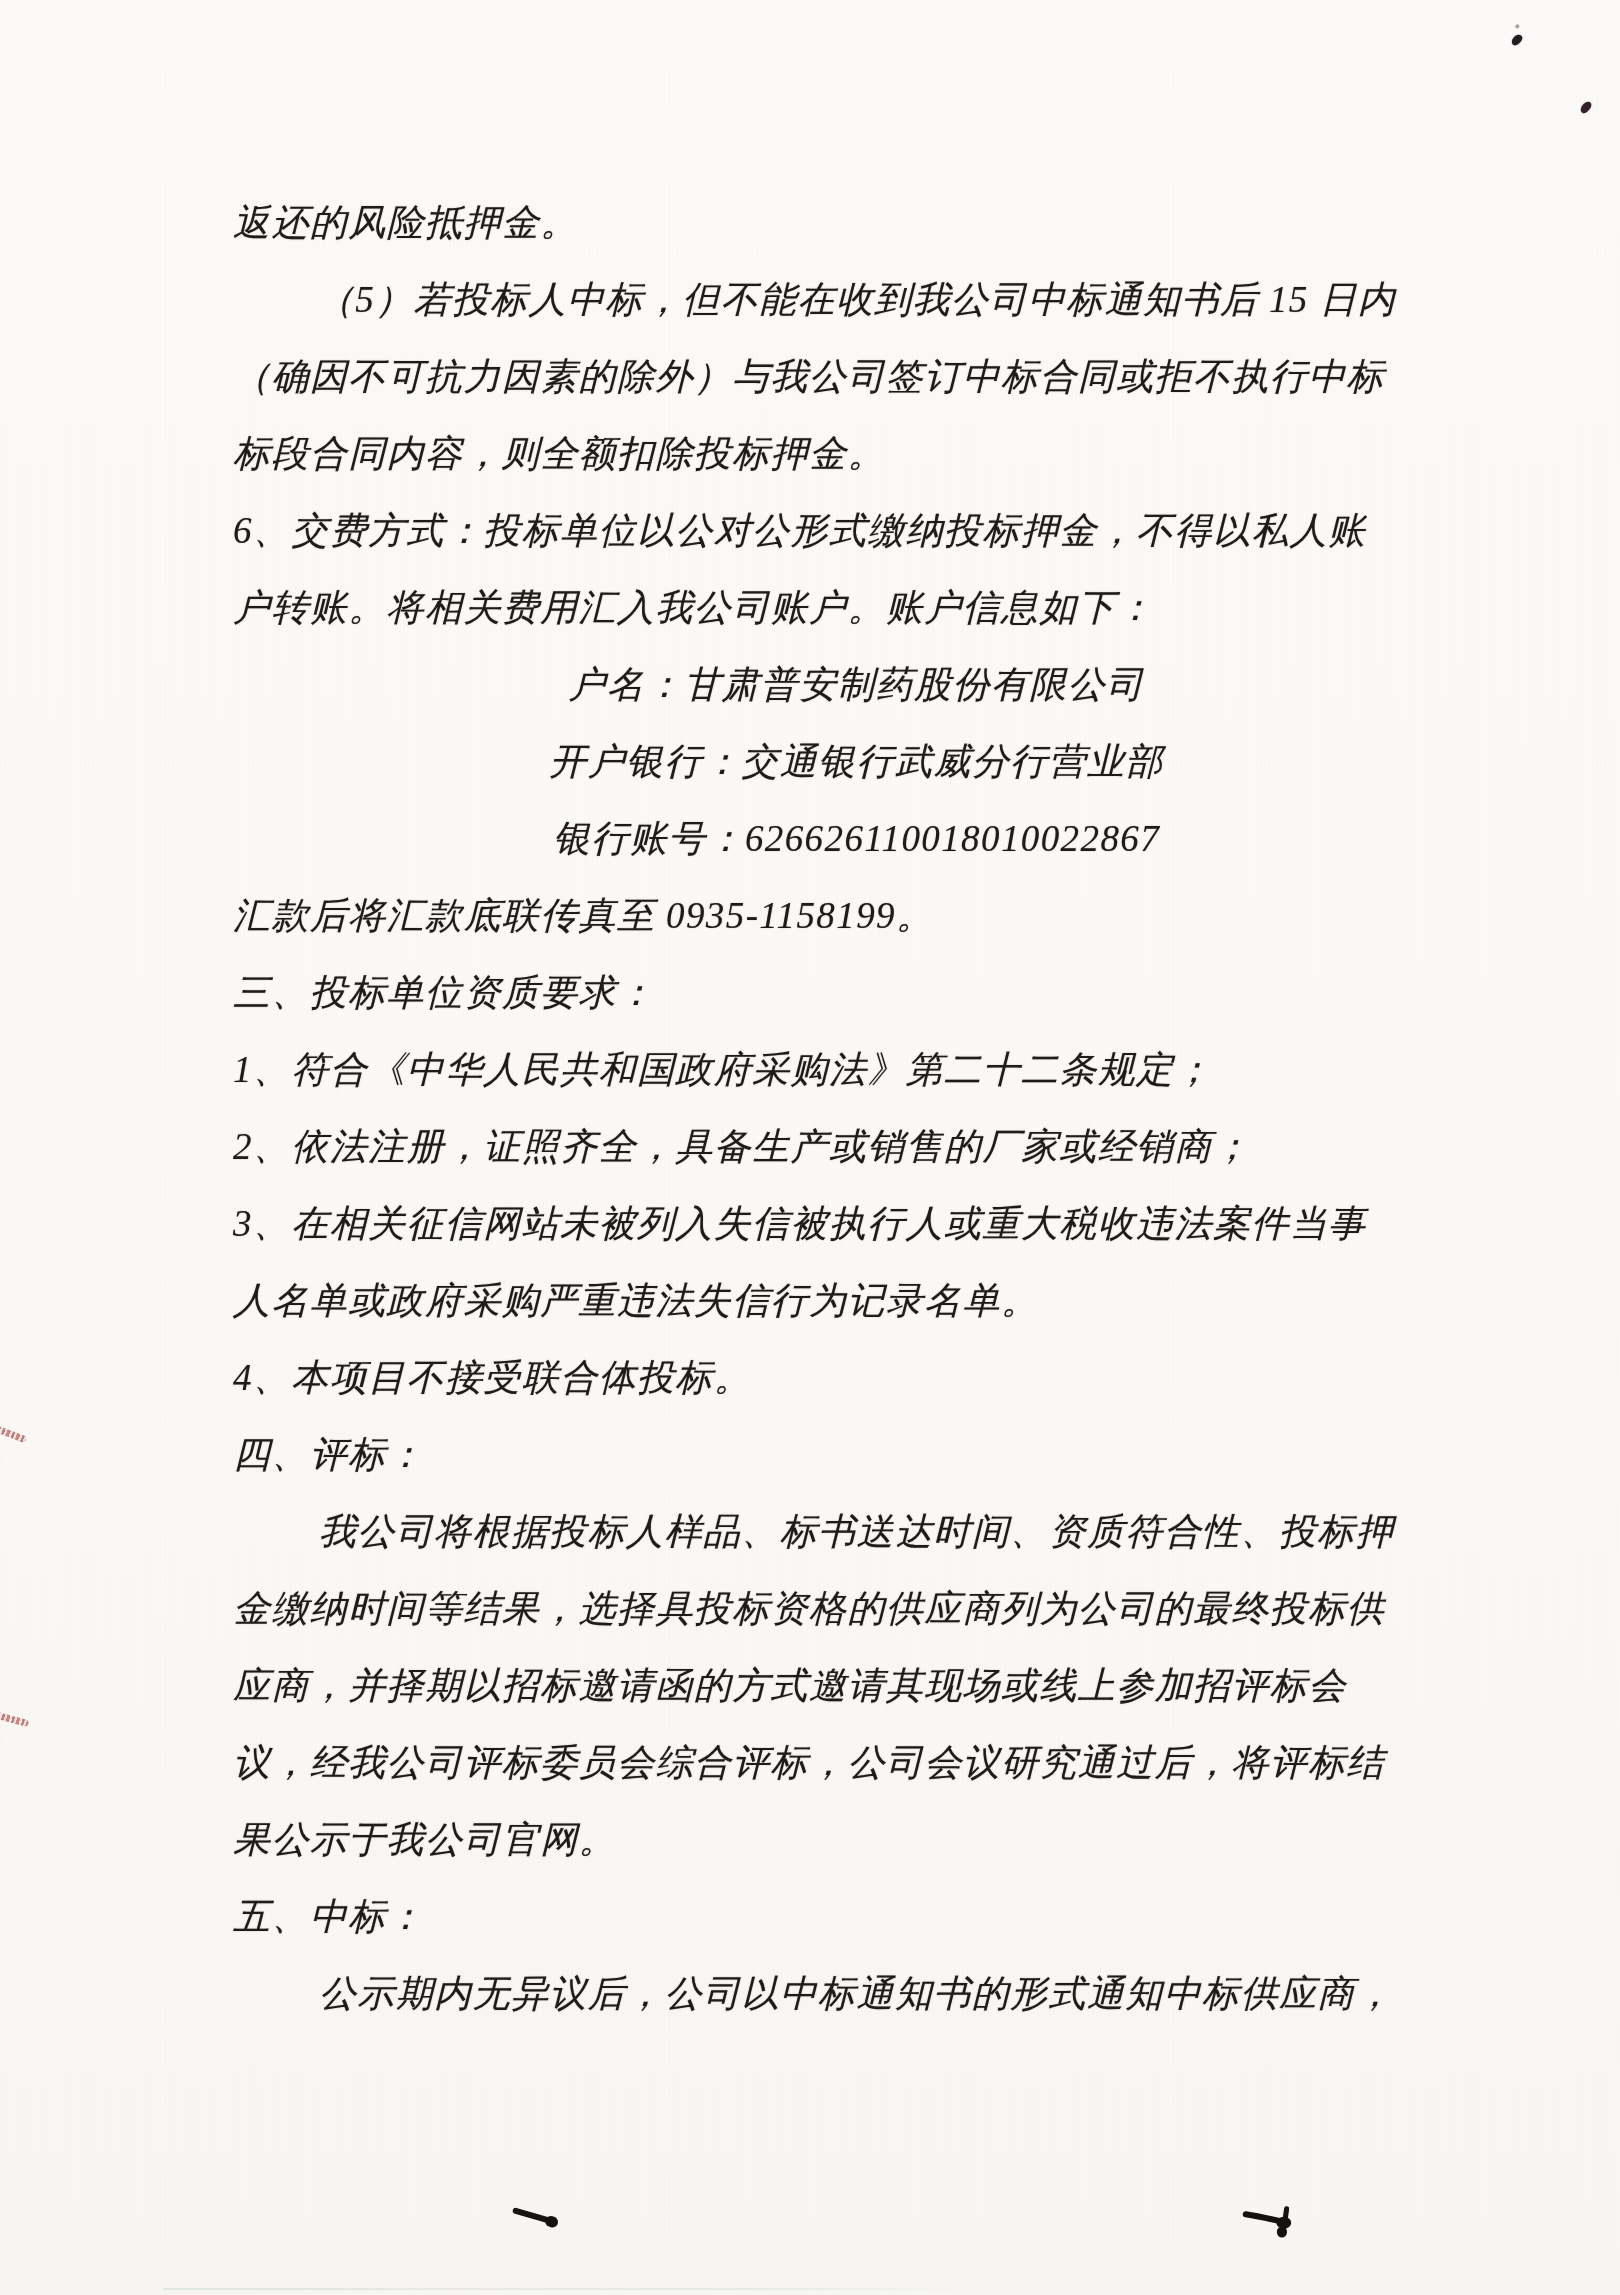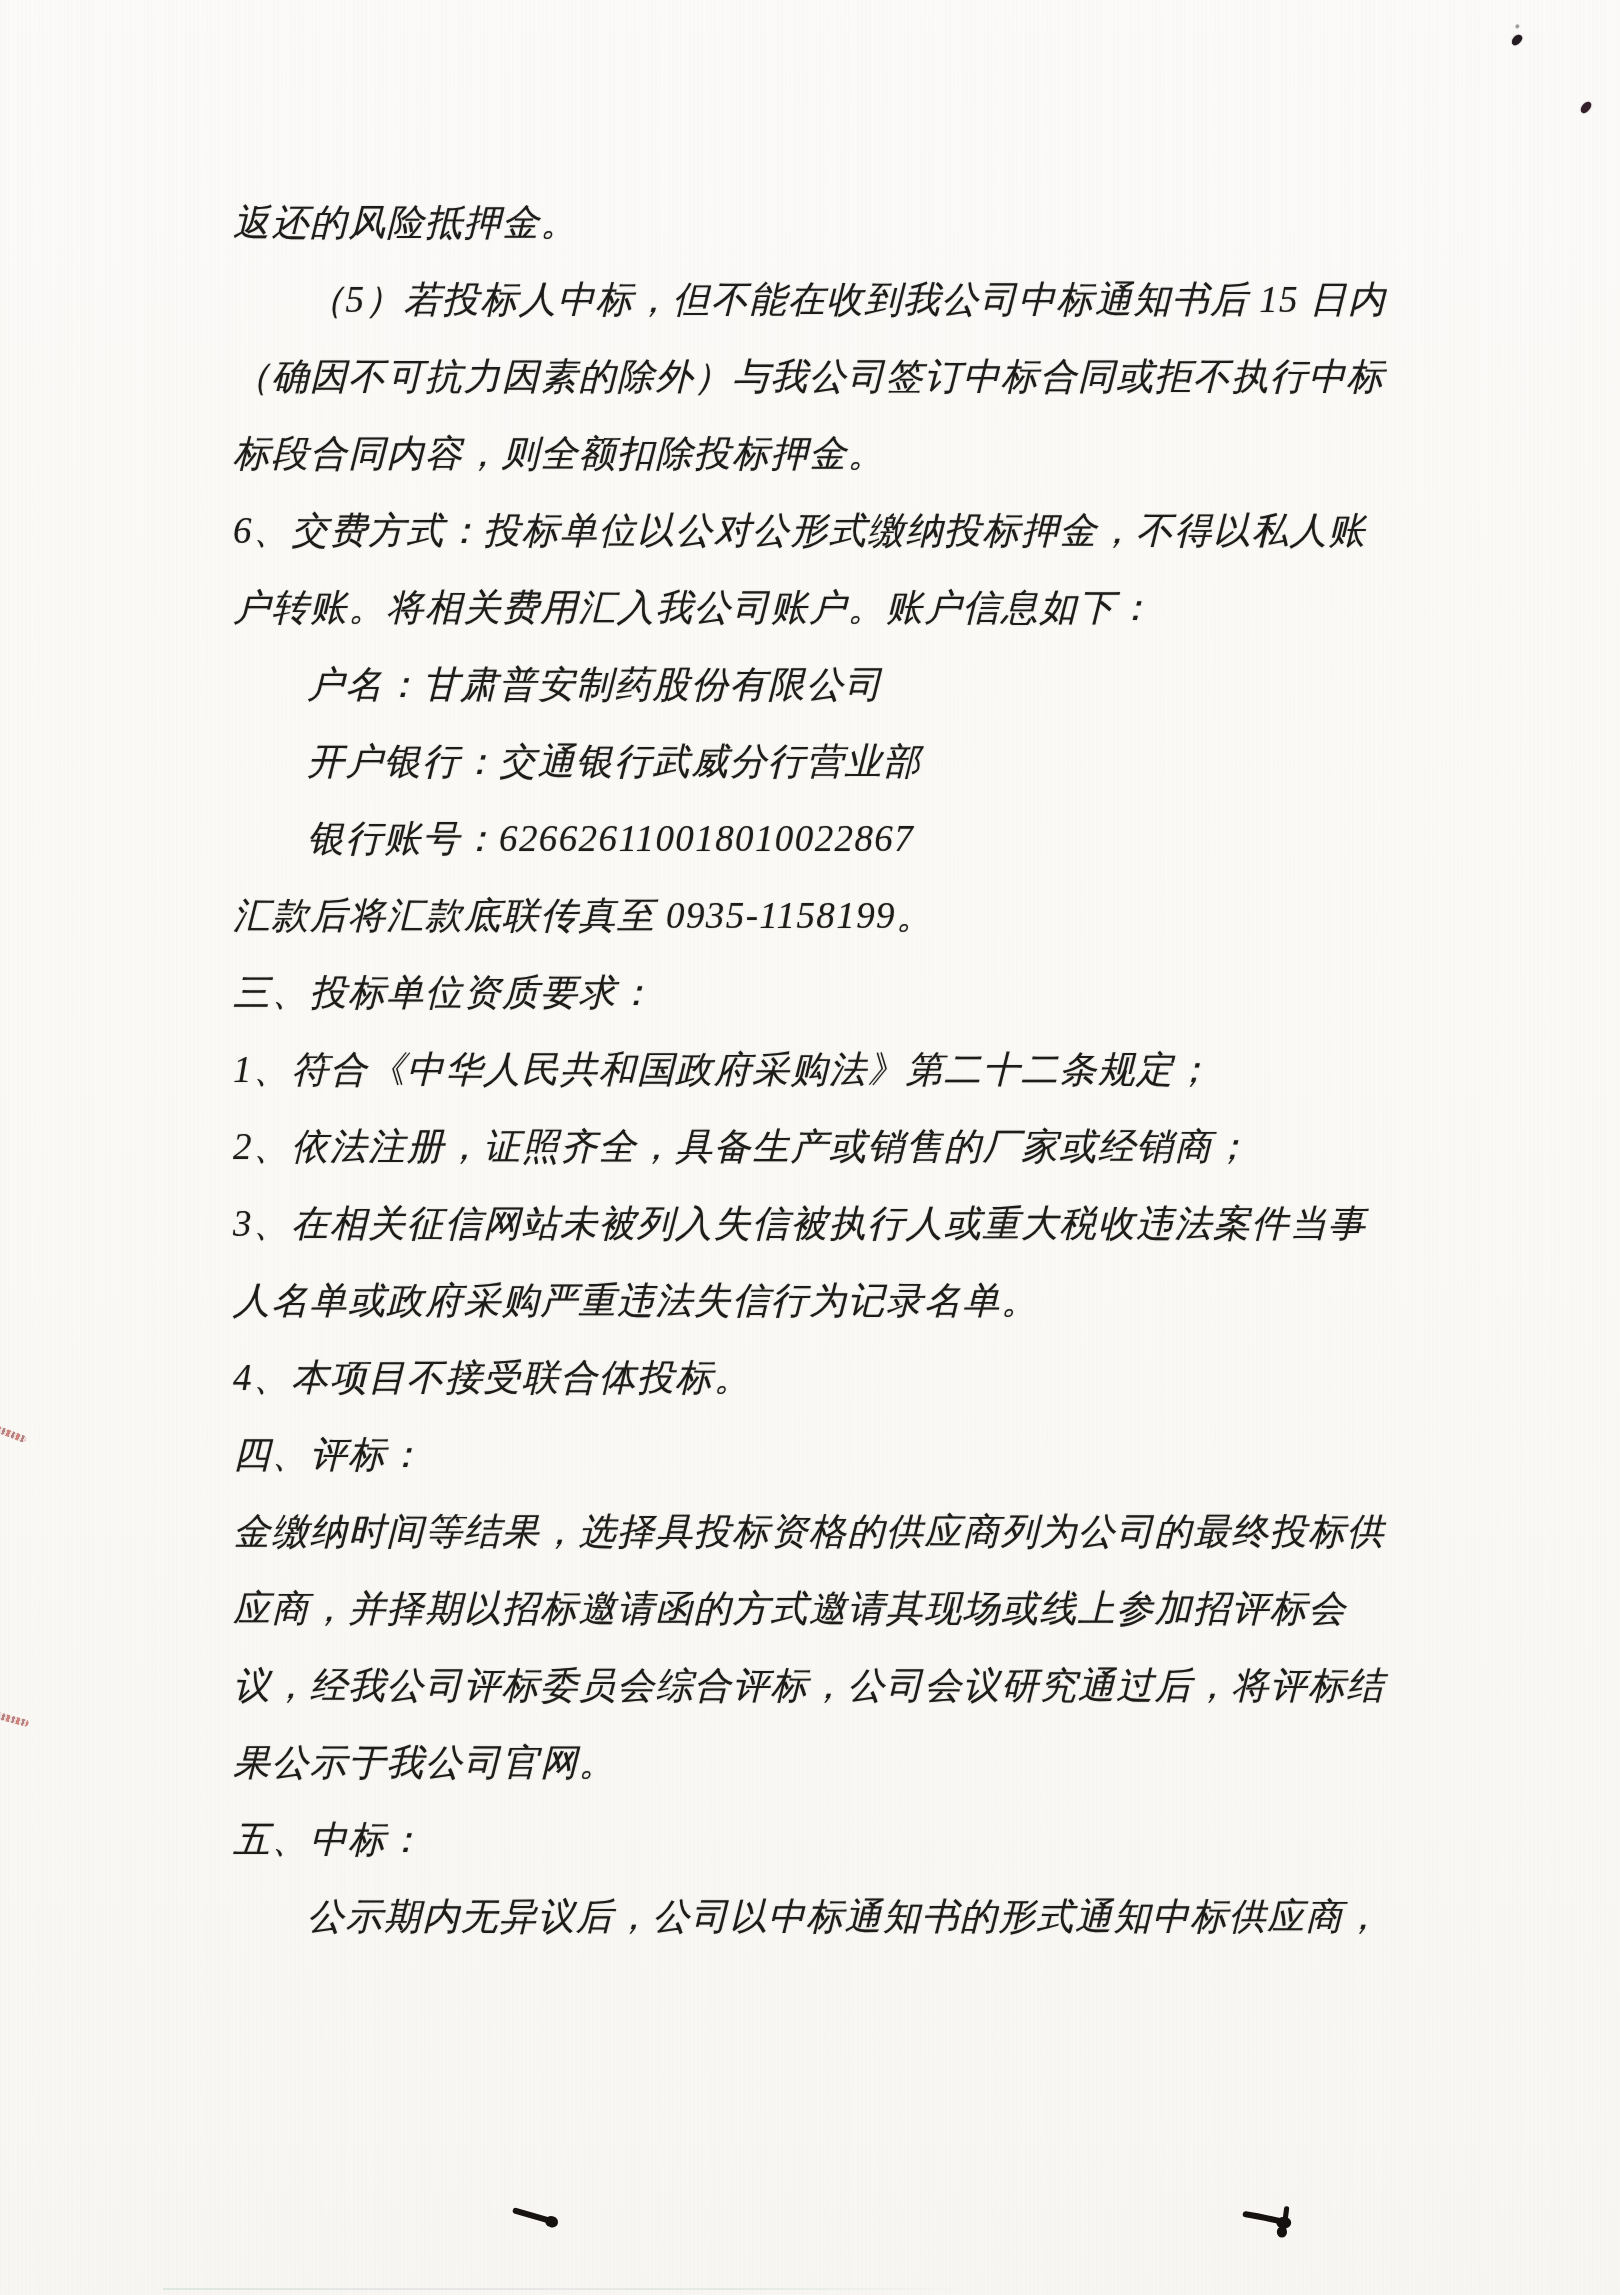--- a/index.html
+++ b/index.html
@@ -29,21 +29,21 @@
   }
   .line {
     height: 77px;
     line-height: 77px;
     font-size: 37px;
     letter-spacing: 1.4px;
     white-space: nowrap;
     color: #1e1c1a;
     text-shadow: 0 0 1.2px rgba(40, 36, 30, 0.45);
   }
-  .line.indent-2 { padding-left: 74px; }
+  .line.indent-2 { padding-left: 74px; text-align: center; }
 
   
   .ink-dot {
     position: absolute;
     background: #241c22;
     border-radius: 58% 42% 52% 48%;
     box-shadow: 0 0 1.4px rgba(30,20,28,0.5);
   }
   .ink-dot.one {
     left: 1513px; top: 34px; width: 8px; height: 11.6px;
@@ -128,20 +128,21 @@
       <div class="line indent-2">开户银行：交通银行武威分行营业部</div>
       <div class="line indent-2">银行账号：626626110018010022867</div>
       <div class="line">汇款后将汇款底联传真至 0935-1158199。</div>
       <div class="line">三、投标单位资质要求：</div>
       <div class="line">1、符合《中华人民共和国政府采购法》第二十二条规定；</div>
       <div class="line">2、依法注册，证照齐全，具备生产或销售的厂家或经销商；</div>
       <div class="line">3、在相关征信网站未被列入失信被执行人或重大税收违法案件当事</div>
       <div class="line">人名单或政府采购严重违法失信行为记录名单。</div>
       <div class="line">4、本项目不接受联合体投标。</div>
       <div class="line">四、评标：</div>
+      <div class="line indent-2">我公司将根据投标人样品、标书送达时间、资质符合性、投标押</div>
       <div class="line">金缴纳时间等结果，选择具投标资格的供应商列为公司的最终投标供</div>
       <div class="line">应商，并择期以招标邀请函的方式邀请其现场或线上参加招评标会</div>
       <div class="line">议，经我公司评标委员会综合评标，公司会议研究通过后，将评标结</div>
       <div class="line">果公示于我公司官网。</div>
       <div class="line">五、中标：</div>
       <div class="line indent-2">公示期内无异议后，公司以中标通知书的形式通知中标供应商，</div>
     </div>
 
   <span class="ink-dot one"></span>
   <span class="ink-dot two"></span>

